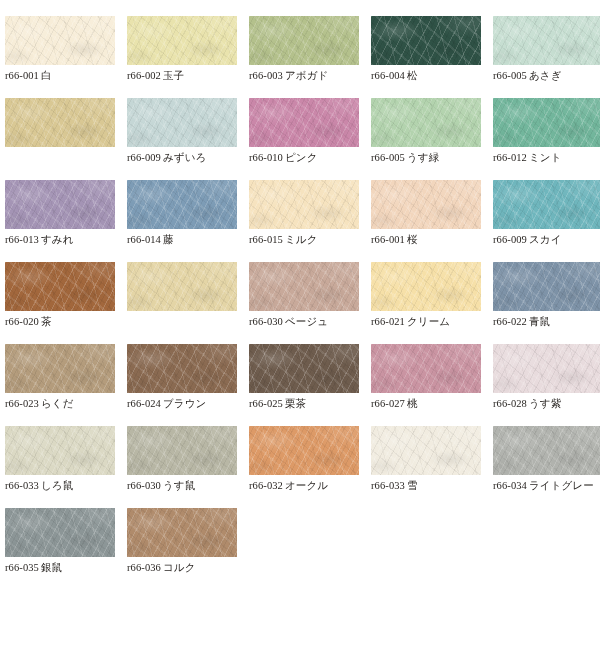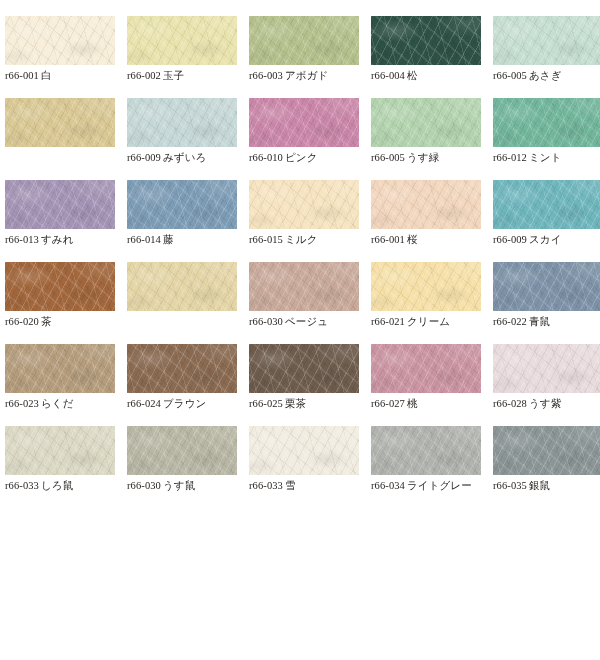--- a/index.html
+++ b/index.html
@@ -210,24 +210,32 @@
     </div>
     <div class="swatch-cell">
       <div class="swatch-chip" style="background-color: rgb(219, 217, 196);"></div>
       <div class="swatch-label"><span class="code">r66-033</span><span class="jp">しろ鼠</span></div>
     </div>
     <div class="swatch-cell">
       <div class="swatch-chip" style="background-color: rgb(184, 183, 165);"></div>
       <div class="swatch-label"><span class="code">r66-030</span><span class="jp">うす鼠</span></div>
     </div>
     <div class="swatch-cell">
+      <div class="swatch-chip" style="background-color: rgb(221, 154, 103);"></div>
+      <div class="swatch-label"><span class="code">r66-032</span><span class="jp">オークル</span></div>
+    </div>
+    <div class="swatch-cell">
       <div class="swatch-chip" style="background-color: rgb(241, 236, 224);"></div>
       <div class="swatch-label"><span class="code">r66-033</span><span class="jp">雪</span></div>
     </div>
     <div class="swatch-cell">
       <div class="swatch-chip" style="background-color: rgb(177, 179, 174);"></div>
       <div class="swatch-label"><span class="code">r66-034</span><span class="jp">ライトグレー</span></div>
     </div>
     <div class="swatch-cell">
       <div class="swatch-chip" style="background-color: rgb(140, 150, 151);"></div>
       <div class="swatch-label"><span class="code">r66-035</span><span class="jp">銀鼠</span></div>
     </div>
+    <div class="swatch-cell">
+      <div class="swatch-chip" style="background-color: rgb(176, 139, 107);"></div>
+      <div class="swatch-label"><span class="code">r66-036</span><span class="jp">コルク</span></div>
+    </div>
   </main>
 
 </body></html>

